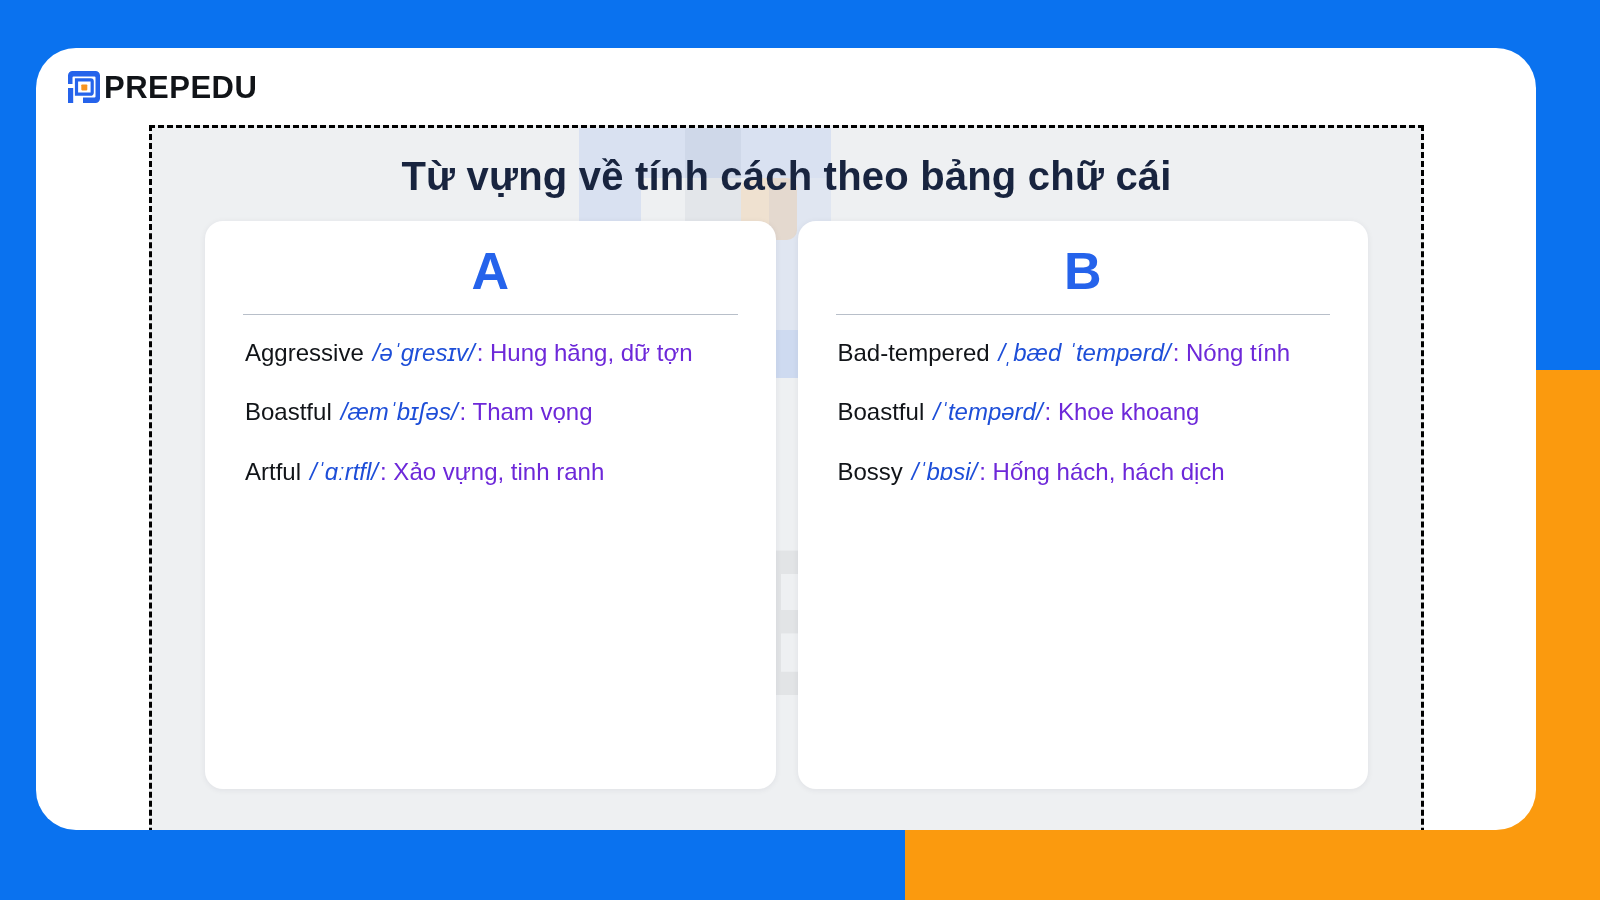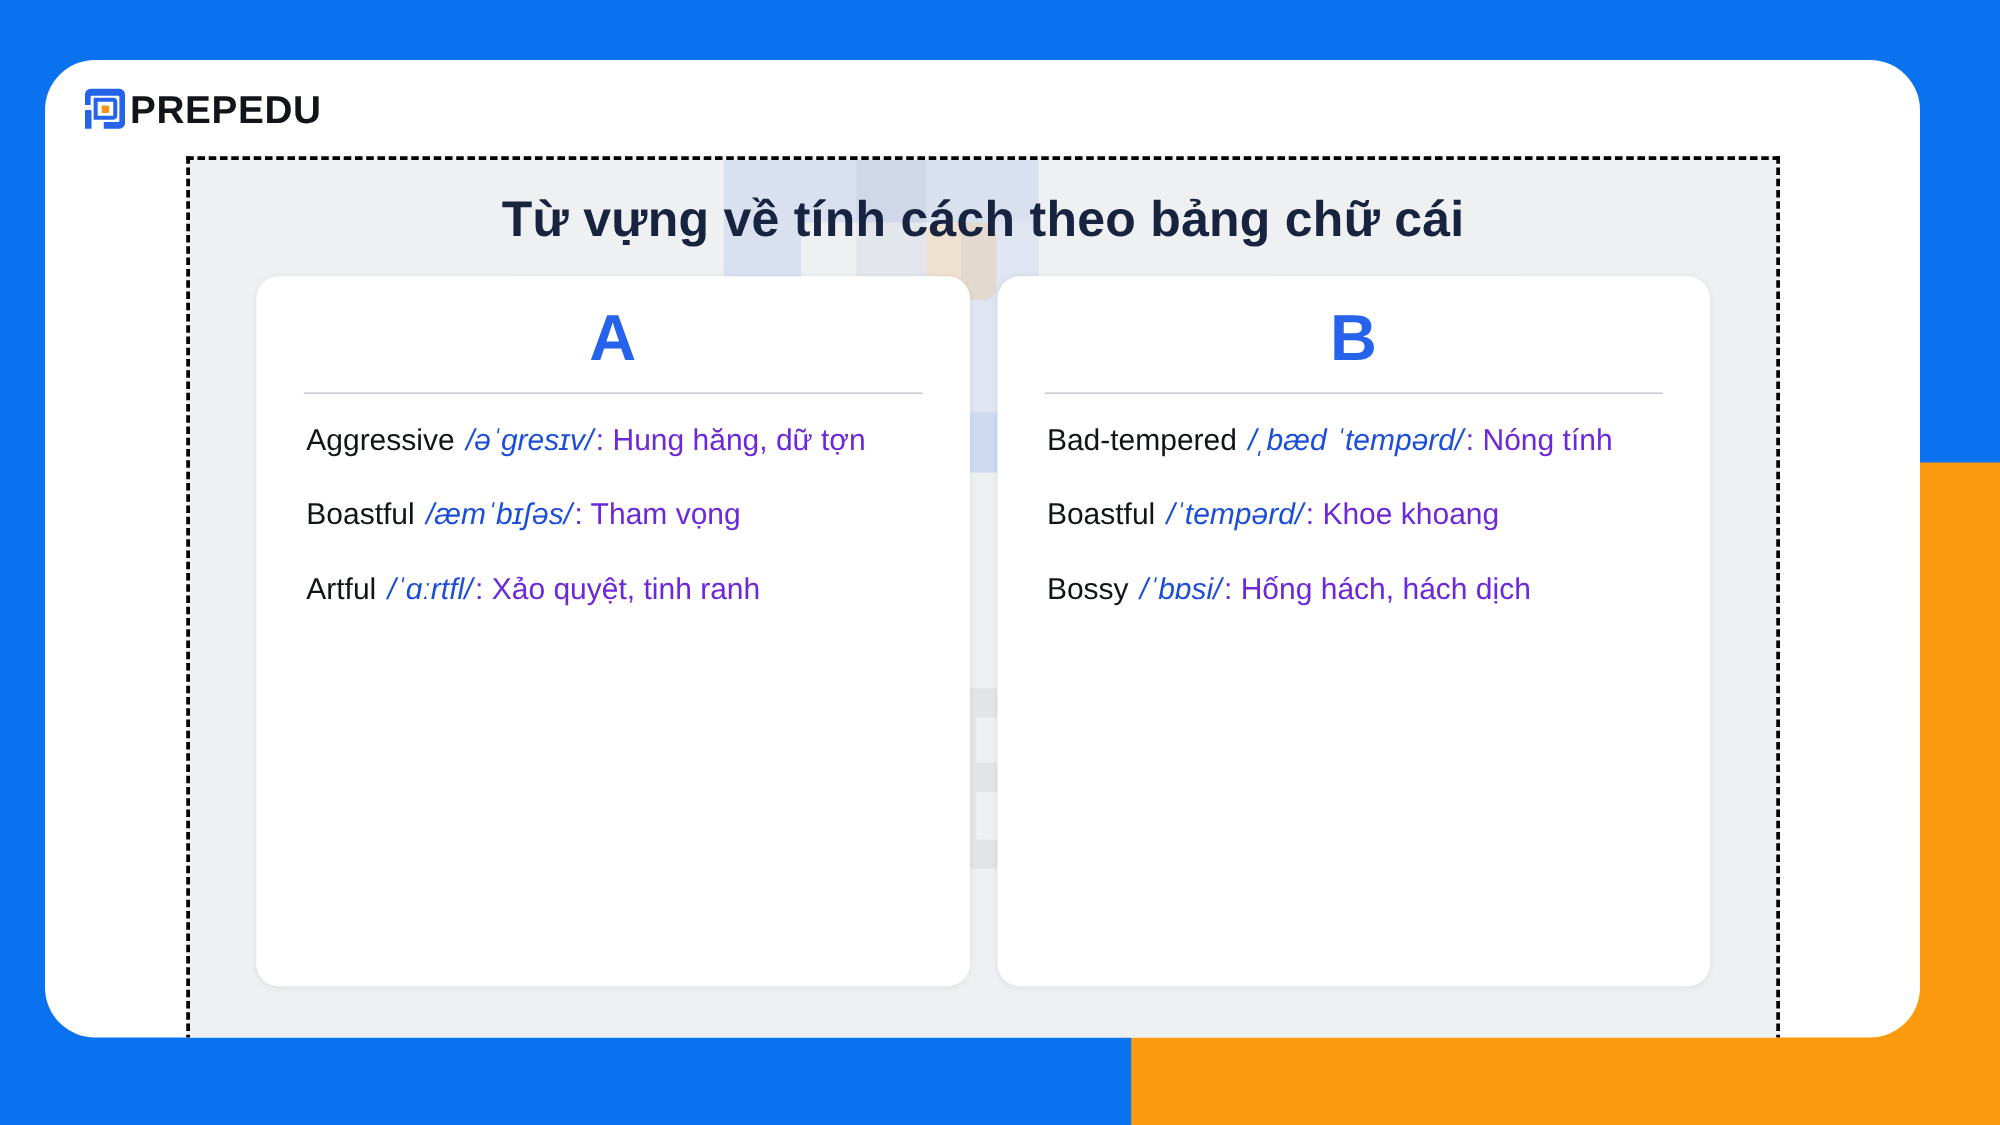--- a/index.html
+++ b/index.html
@@ -198,21 +198,21 @@
           <div class="letter-head">A</div>
           <div class="letter-rule"></div>
           <ul class="entry-list">
             <li class="entry">
               <span class="w">Aggressive</span><span class="ipa">/əˈgresɪv/</span><span class="mean">: Hung hăng, dữ tợn</span>
             </li>
             <li class="entry">
               <span class="w">Boastful</span><span class="ipa">/æmˈbɪʃəs/</span><span class="mean">: Tham vọng</span>
             </li>
             <li class="entry">
-              <span class="w">Artful</span><span class="ipa">/ˈɑːrtfl/</span><span class="mean">: Xảo quyệt, tinh ranh</span>
+              <span class="w">Artful</span><span class="ipa">/ˈɑːrtfl/</span><span class="mean">: Xảo vựng, tinh ranh</span>
             </li>
           </ul>
         </section>
 
         <section class="letter-card">
           <div class="letter-head">B</div>
           <div class="letter-rule"></div>
           <ul class="entry-list">
             <li class="entry">
               <span class="w">Bad-tempered</span><span class="ipa">/ˌbæd ˈtempərd/</span><span class="mean">: Nóng tính</span>

